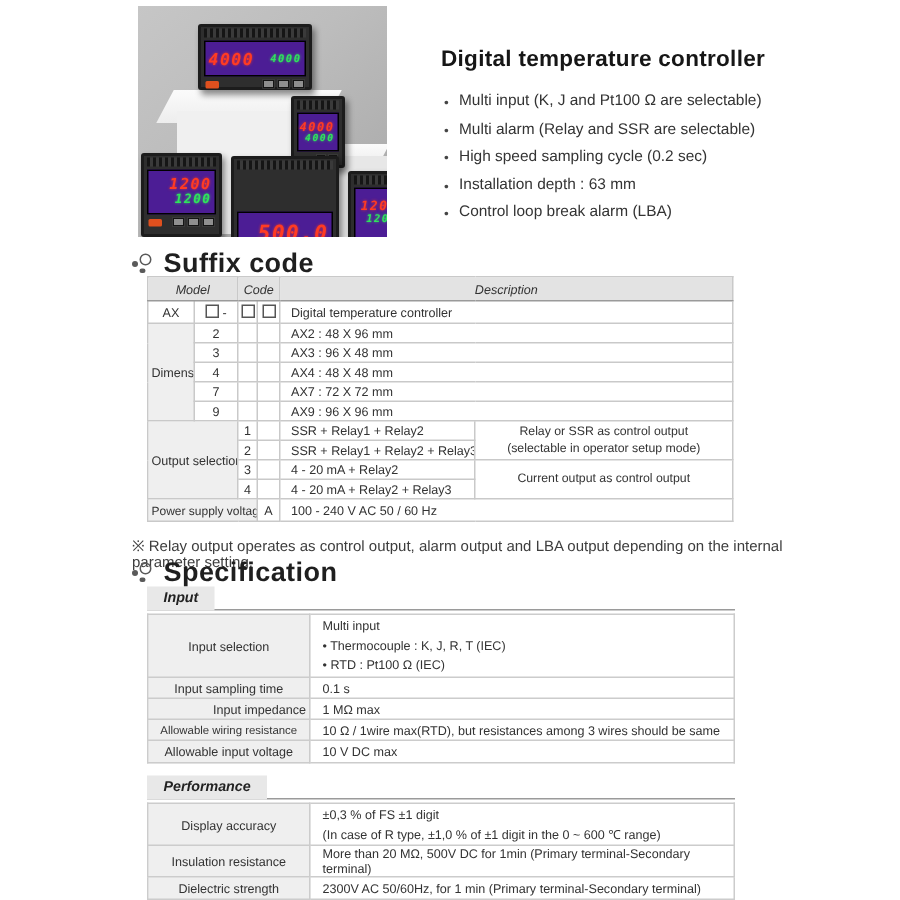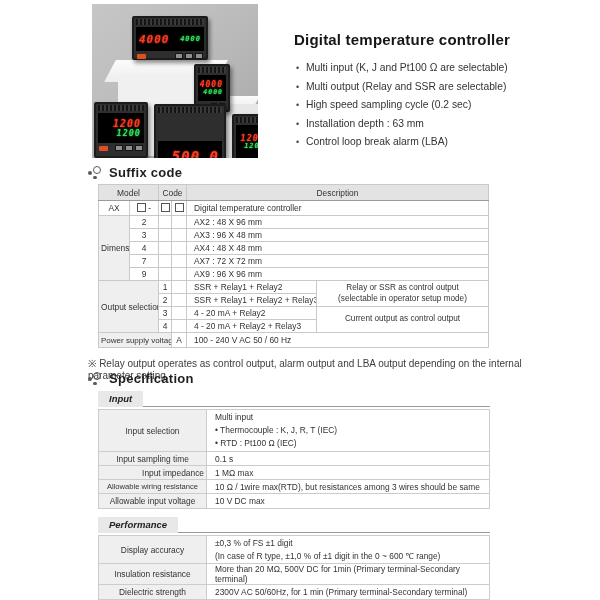--- a/index.html
+++ b/index.html
@@ -8,21 +8,21 @@
 
   
   .photo{position:absolute;left:92px;top:4px;width:166px;height:154px;overflow:hidden;
          background:linear-gradient(140deg,#c6c6c6 0%,#bdbdbd 40%,#a8a8a8 100%);}
   .ped{position:absolute;background:#f0f0f0;}
   .ped-top{background:linear-gradient(#fbfbfb,#ededed);}
   .ctrl{position:absolute;background:#2e2e2e;border:2px solid #1c1c1c;border-radius:2px;
         box-shadow:2px 3px 4px rgba(0,0,0,.45);box-sizing:border-box;}
   .vent{height:6px;margin:1px 2px 0 2px;
         background:repeating-linear-gradient(90deg,#151515 0 2px,#3a3a3a 2px 4px);}
-  .disp{margin:2px;background:#000000;border:1px solid #000;padding:1px 2px;
+  .disp{margin:2px;background:#4c1d95;border:1px solid #000;padding:1px 2px;
         display:flex;flex-direction:column;align-items:flex-end;justify-content:center;}
   .disp.row{flex-direction:row;align-items:center;justify-content:space-between;}
   .seg{font-family:"DejaVu Sans Mono",monospace;font-weight:bold;font-style:italic;
        letter-spacing:1px;line-height:1;}
   .dr{color:#ff3b23;text-shadow:0 0 2px rgba(255,60,30,.8);}
   .dg{color:#2fe35c;text-shadow:0 0 2px rgba(50,230,90,.8);}
   .btns{display:flex;align-items:center;gap:2px;margin:1px 3px;}
   .ob{width:9px;height:5px;background:#e items
   }
   .ob{width:9px;height:5px;background:#e0501e;border-radius:1px;display:inline-block;}
@@ -31,34 +31,34 @@
 
   
   .title{position:absolute;left:294px;top:31px;font-size:15px;font-weight:600;
          color:#161616;letter-spacing:.2px;}
   .features{position:absolute;left:296px;top:62px;width:290px;}
   .feat{display:flex;align-items:flex-start;margin-bottom:6.5px;font-size:10.3px;color:#333;}
   .feat .b{width:10px;color:#444;font-size:9px;line-height:12px;}
 
   
   .sec{position:absolute;display:flex;align-items:center;gap:7px;}
-  .sec-t{font-size:13px;font-weight:bold;color:#1f1f1f;letter-spacing:.3px;}
+  .sec-t{font-size:18px;font-weight:bold;color:#1f1f1f;letter-spacing:.3px;}
   .sec-icon{position:relative;width:14px;height:13px;}
   .sec-icon .c1{position:absolute;right:1px;top:0;width:6px;height:6px;border:1.4px solid #5a5a5a;border-radius:50%;}
   .sec-icon .c2{position:absolute;left:0;top:5px;width:4px;height:4px;background:#5a5a5a;border-radius:50%;}
   .sec-icon .c3{position:absolute;left:5px;bottom:0;width:3.5px;height:3.5px;background:#5a5a5a;border-radius:50%;}
 
   
   .sx{position:absolute;left:98px;top:184px;}
   table{border-collapse:collapse;}
   .sx table{width:390px;font-size:8.4px;color:#333;table-layout:fixed;}
   .sx td,.sx th{border:1px solid #c9c9c9;padding:0 2px;text-align:center;vertical-align:middle;
                 overflow:hidden;white-space:nowrap;}
   .sx table{border:1px solid #8a8a8a;border-bottom:1px solid #6f6f6f;}
-  .sx th{background:#e3e3e3;font-weight:normal;border-bottom:1px solid #9a9a9a;height:15px;}
+  .sx th{background:#e3e3e3;font-weight:normal;border-bottom:1px solid #9a9a9a;height:15px;font-style:italic;}
   .cat{background:#efefef;}
   .dashL{border-left:1px dashed #a8a8a8 !important;}
   .desc{text-align:left !important;padding-left:7px !important;}
   .h15{height:15px;} .h13{height:13px;}
   .cb{display:inline-block;width:7px;height:7px;border:1px solid #555;background:#fff;
       vertical-align:-1px;}
   .grp{font-size:8.2px;white-space:normal !important;line-height:1.3;}
   .note{position:absolute;left:88px;top:356px;width:440px;font-size:10px;color:#3d3d3d;}
 
   
@@ -148,21 +148,21 @@
   </div>
 
   <div class="title">Digital temperature controller</div>
   <div class="features">
     <div class="feat">
         <span class="b">•</span>
         <span>Multi input (K, J and Pt100 Ω are selectable)</span>
       </div>
     <div class="feat">
         <span class="b">•</span>
-        <span>Multi output (Relay and SSR are selectable)</span>
+        <span>Multi alarm (Relay and SSR are selectable)</span>
       </div>
     <div class="feat">
         <span class="b">•</span>
         <span>High speed sampling cycle (0.2 sec)</span>
       </div>
     <div class="feat">
         <span class="b">•</span>
         <span>Installation depth : 63 mm</span>
       </div>
     <div class="feat">

